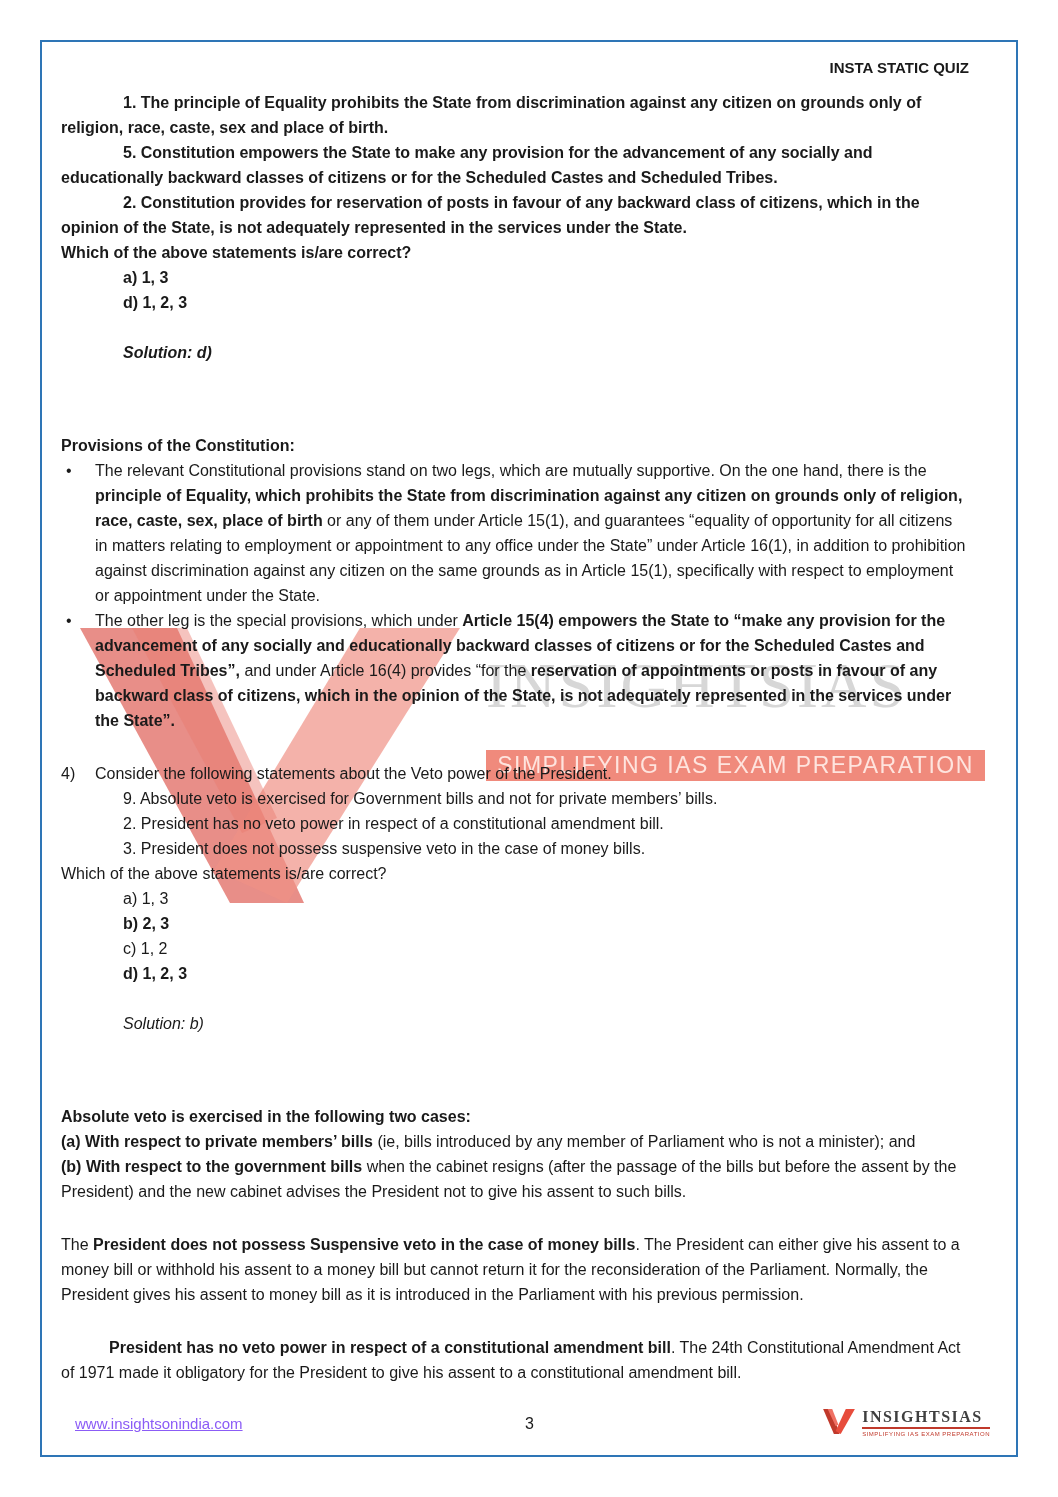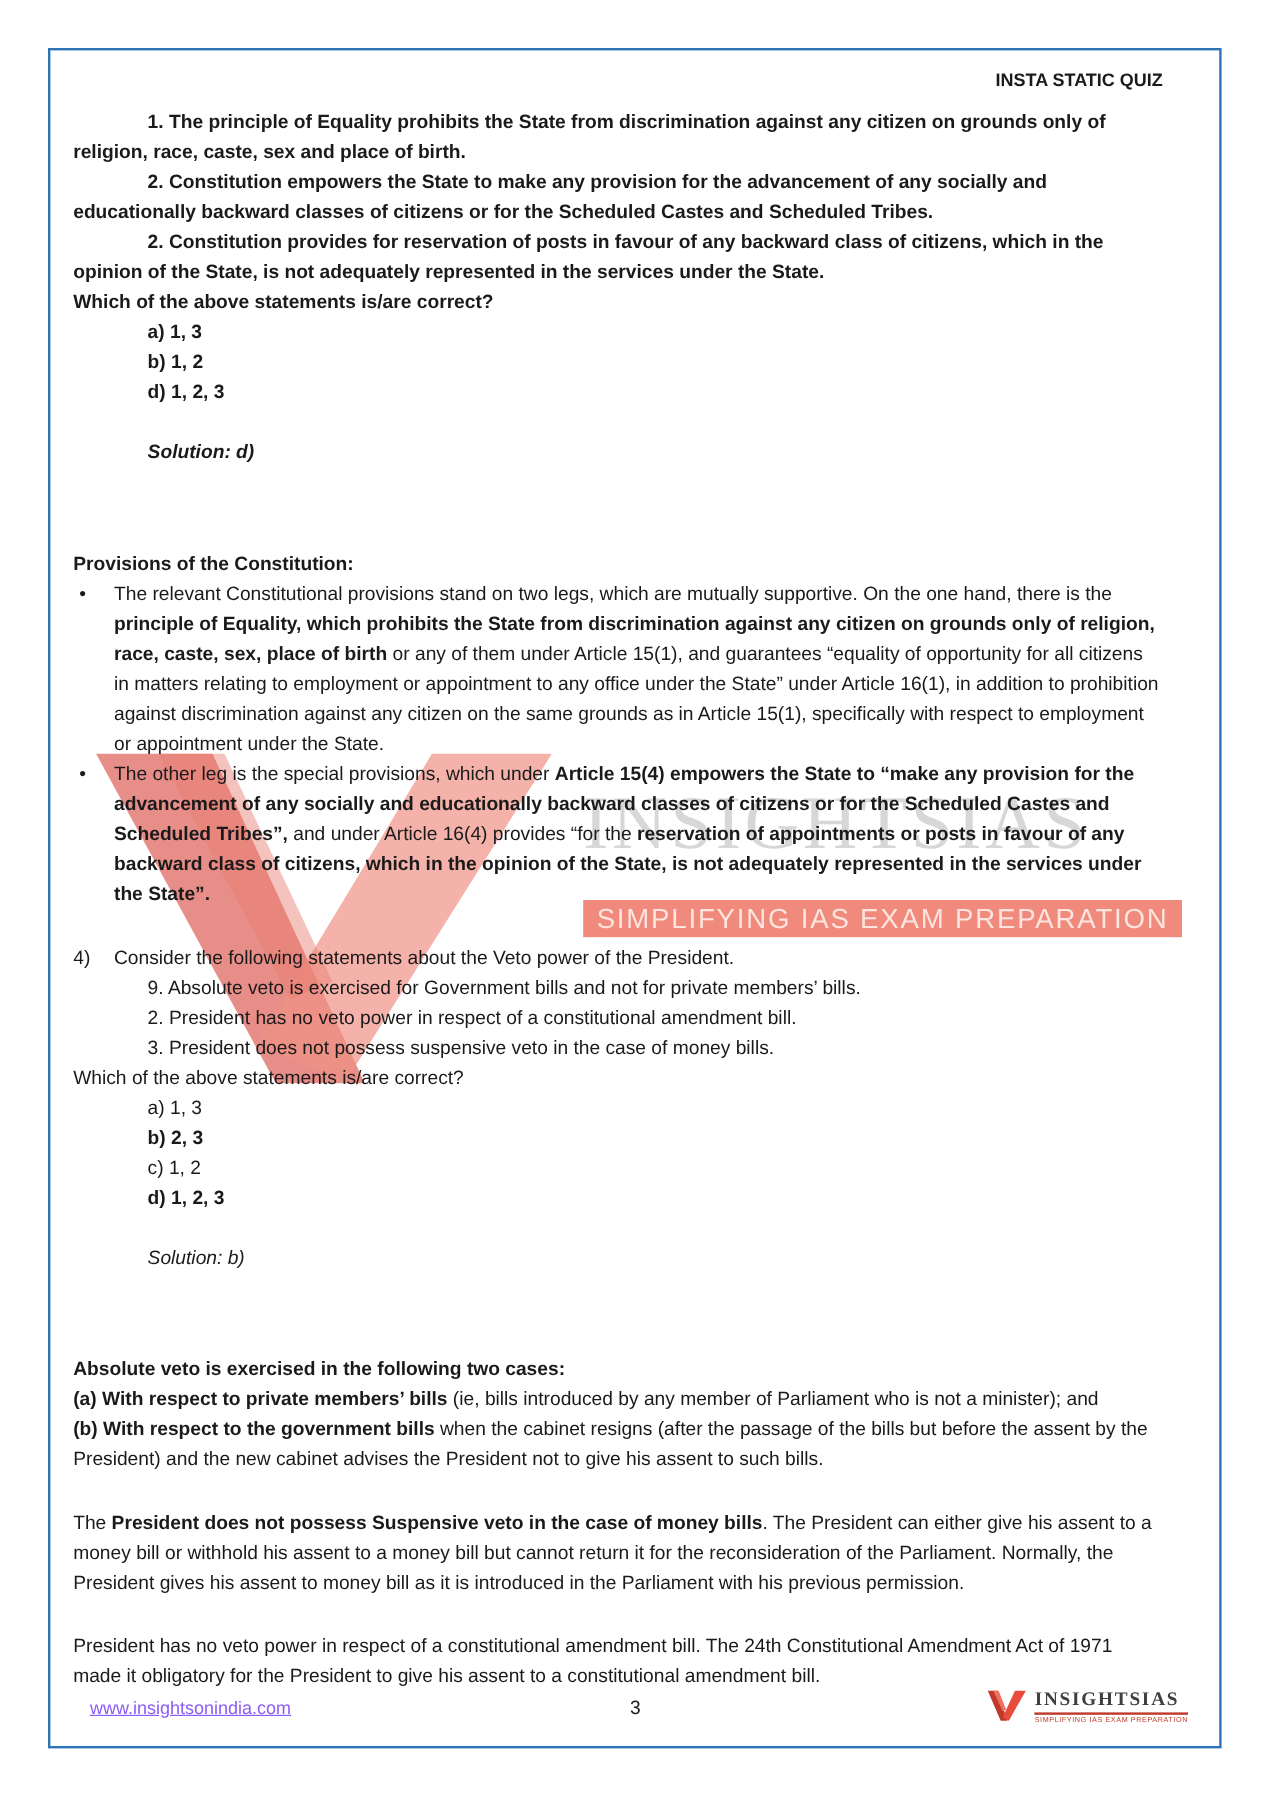--- a/index.html
+++ b/index.html
@@ -75,25 +75,24 @@
   </div>
 </div>
 
 <div class="page-border"></div>
 
 <div class="content">
   <div class="hdr">INSTA STATIC QUIZ</div>
 
   <div class="boldblock">
     <p class="stmt">1. The principle of Equality prohibits the State from discrimination against any citizen on grounds only of religion, race, caste, sex and place of birth.</p>
-    <p class="stmt">2. Constitution empowers the State to make any provision for the advancement of any socially and educationally backward classes of citizens or for the Scheduled Castes and Scheduled Tribes.</p>
+    <p class="stmt">5. Constitution empowers the State to make any provision for the advancement of any socially and educationally backward classes of citizens or for the Scheduled Castes and Scheduled Tribes.</p>
     <p class="stmt">2. Constitution provides for reservation of posts in favour of any backward class of citizens, which in the opinion of the State, is not adequately represented in the services under the State.</p>
     <p>Which of the above statements is/are correct?</p>
     <div class="opt">a) 1, 3</div>
-    <div class="opt">b) 1, 2</div>
     <div class="opt">d) 1, 2, 3</div>
     <div class="opt solution">Solution: d)</div>
   </div>
 
   <p class="heading">Provisions of the Constitution:</p>
 
   <div class="bullet-row">
     <span class="bullet">•</span>
     <div class="bullet-text"><span>The relevant Constitutional provisions stand on two legs, which are mutually supportive. On the one hand, there is the </span><span style="font-weight: bold;">principle of Equality, which prohibits the State from discrimination against any citizen on grounds only of religion, race, caste, sex, place of birth</span><span> or any of them under Article 15(1), and guarantees “equality of opportunity for all citizens in matters relating to employment or appointment to any office under the State” under Article 16(1), in addition to prohibition against discrimination against any citizen on the same grounds as in Article 15(1), specifically with respect to employment or appointment under the State.</span></div>
   </div>
@@ -114,21 +113,21 @@
   <div class="opt bold">b) 2, 3</div>
   <div class="opt">c) 1, 2</div>
   <div class="opt bold">d) 1, 2, 3</div>
   <div class="opt solution">Solution: b)</div>
 
   <p class="heading">Absolute veto is exercised in the following two cases:</p>
   <p><span style="font-weight: bold;">(a) </span><span style="font-weight: bold;">With respect to private members’ bills </span><span>(ie, bills introduced by any member of Parliament who is not a minister); and</span></p>
   <p><span style="font-weight: bold;">(b) </span><span style="font-weight: bold;">With respect to the government bills </span><span>when the cabinet resigns (after the passage of the bills but before the assent by the President) and the new cabinet advises the President not to give his assent to such bills.</span></p>
 
   <p class="mt"><span>The </span><span style="font-weight: bold;">President does not possess Suspensive veto in the case of money bills</span><span>. The President can either give his assent to a money bill or withhold his assent to a money bill but cannot return it for the reconsideration of the Parliament. Normally, the President gives his assent to money bill as it is introduced in the Parliament with his previous permission.</span></p>
-  <p class="mt"><span style="font-weight: normal;">President has no veto power in respect of a constitutional amendment bill</span><span>. The 24th Constitutional Amendment Act of 1971 made it obligatory for the President to give his assent to a constitutional amendment bill.</span></p>
+  <p class="mt"><span style="font-weight: bold; margin-left: 48px;">President has no veto power in respect of a constitutional amendment bill</span><span>. The 24th Constitutional Amendment Act of 1971 made it obligatory for the President to give his assent to a constitutional amendment bill.</span></p>
 </div>
 
 <div class="footer">
   <a class="flink">www.insightsonindia.com</a>
   <span class="fpage">3</span>
   <div class="flogo">
     <svg width="34" height="30" viewBox="0 0 60 50">
       <polygon points="2,2 16,2 31,46 21,46" fill="#c0392b"></polygon>
       <polygon points="42,2 58,2 33,46 24,41" fill="#e74c3c"></polygon>
       <polygon points="10,2 18,2 29,30 24,32" fill="#ef7063"></polygon>

